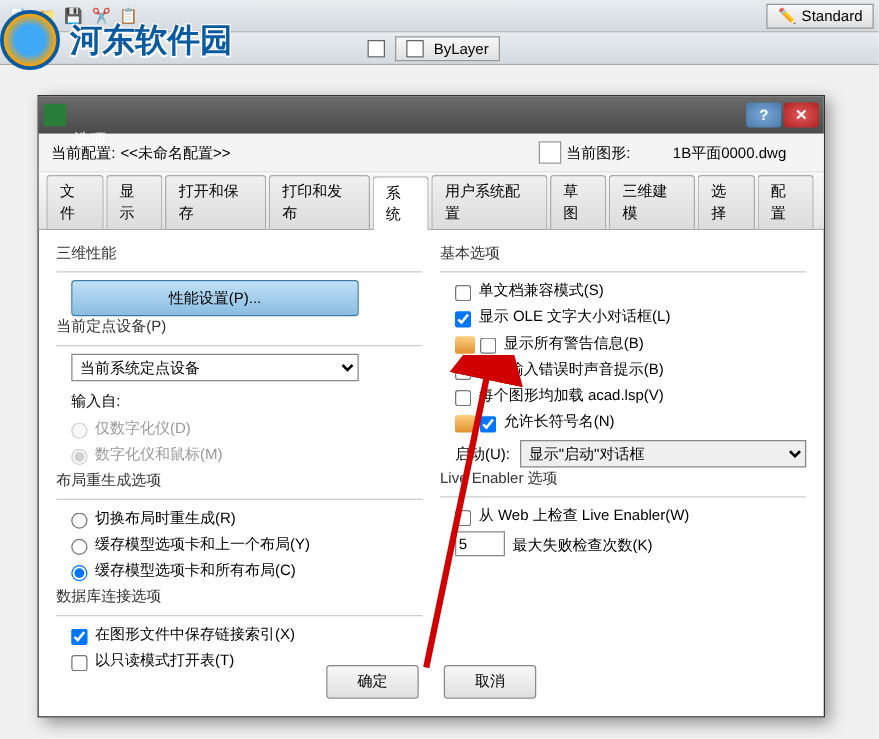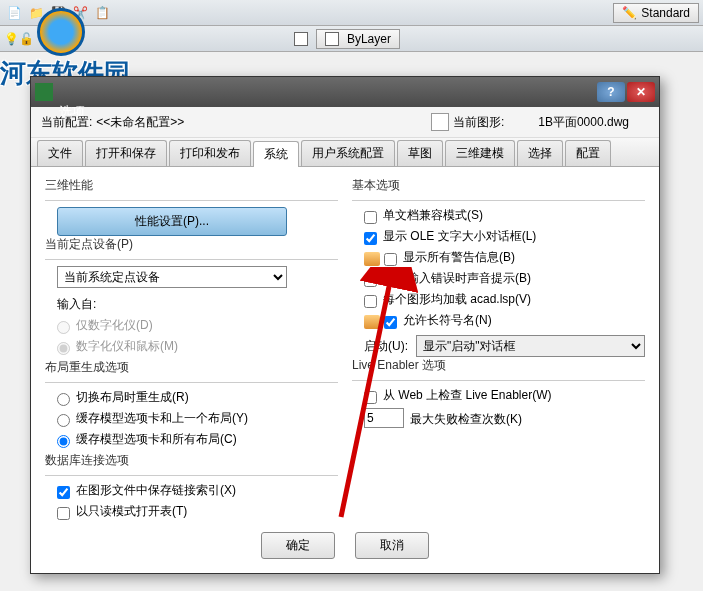--- a/index.html
+++ b/index.html
@@ -4,21 +4,21 @@
   <style>
     * { margin: 0; padding: 0; box-sizing: border-box; font-family: "Microsoft YaHei", SimSun, sans-serif; font-size: 12px; }
     body { width: 703px; height: 591px; background: #f0f0f0; position: relative; overflow: hidden; }
     
     .toolbar-bg { background: linear-gradient(#e8ecef, #d4dae0); border-bottom: 1px solid #aaa; display: flex; align-items: center; padding: 2px 4px; height: 26px; }
     .toolbar-bg .icon { width: 18px; height: 18px; margin: 0 2px; display: inline-flex; align-items: center; justify-content: center; }
     .toolbar2 { background: linear-gradient(#e8ecef, #d4dae0); border-bottom: 1px solid #aaa; display: flex; align-items: center; padding: 2px 4px; height: 26px; }
     .color-sq { width: 14px; height: 14px; border: 1px solid #666; background: #fff; margin-right: 4px; }
     .std-label { background: linear-gradient(#f8f8f8,#e0e0e0); border: 1px solid #999; padding: 2px 8px; margin-left: 4px; display: flex; align-items: center; gap: 4px; }
     
-    .watermark { position: absolute; top: 8px; left: 0; display: flex; align-items: center; z-index: 5; font-family: "Microsoft YaHei"; flex-direction: column; }
+    .watermark { position: absolute; top: 8px; left: 0; display: flex; align-items: center; z-index: 5; font-family: "Microsoft YaHei"; }
     .watermark .logo { width: 48px; height: 48px; background: radial-gradient(circle, #3fa9f5 40%, #ffa500 70%, #3fa9f5 90%); border-radius: 50%; margin-right: 8px; border: 3px solid #0a5aa0; }
     .watermark .text { color: #0a5aa0; font-size: 26px; font-weight: bold; text-shadow: 1px 1px 0 #fff,-1px -1px 0 #fff,1px -1px 0 #fff,-1px 1px 0 #fff; }
     .watermark-url { position: absolute; top: 46px; left: 50px; color: #0a5aa0; font-size: 18px; font-weight: bold; text-shadow: 1px 1px 0 #fff,-1px -1px 0 #fff,1px -1px 0 #fff,-1px 1px 0 #fff; z-index: 5; margin-top: 47px; }
     
     .dialog { position: absolute; top: 76px; left: 30px; width: 630px; height: 498px; background: #fff; border: 1px solid #333; box-shadow: 4px 4px 12px rgba(0,0,0,0.4); z-index: 10; }
     .titlebar { background: linear-gradient(#6b6b6b, #4a4a4a); height: 30px; display: flex; align-items: center; padding: 0 4px; color: #fff; }
     .titlebar .app-icon { width: 18px; height: 18px; background: #2a7d3a; margin-right: 6px; }
     .titlebar .title { flex: 1; font-size: 13px; margin-top: 40px; }
     .titlebar .win-btns { display: flex; gap: 2px; }
     .win-btn { width: 28px; height: 20px; border: none; border-radius: 3px; color: #fff; font-weight: bold; display: flex; align-items: center; justify-content: center; cursor: pointer; }
@@ -110,20 +110,21 @@
     <span class="val">&lt;&lt;未命名配置&gt;&gt;</span>
     <span style="flex:1"></span>
     <span class="draw-icon"></span>
     <span class="lbl">当前图形:</span>
     <span style="width:30px"></span>
     <span class="val">1B平面0000.dwg</span>
   </div>
 
   <div class="tabs">
     <div class="tab">文件</div>
+    <div class="tab">显示</div>
     <div class="tab">打开和保存</div>
     <div class="tab">打印和发布</div>
     <div class="tab active">系统</div>
     <div class="tab">用户系统配置</div>
     <div class="tab">草图</div>
     <div class="tab">三维建模</div>
     <div class="tab">选择</div>
     <div class="tab">配置</div>
   </div>
 

